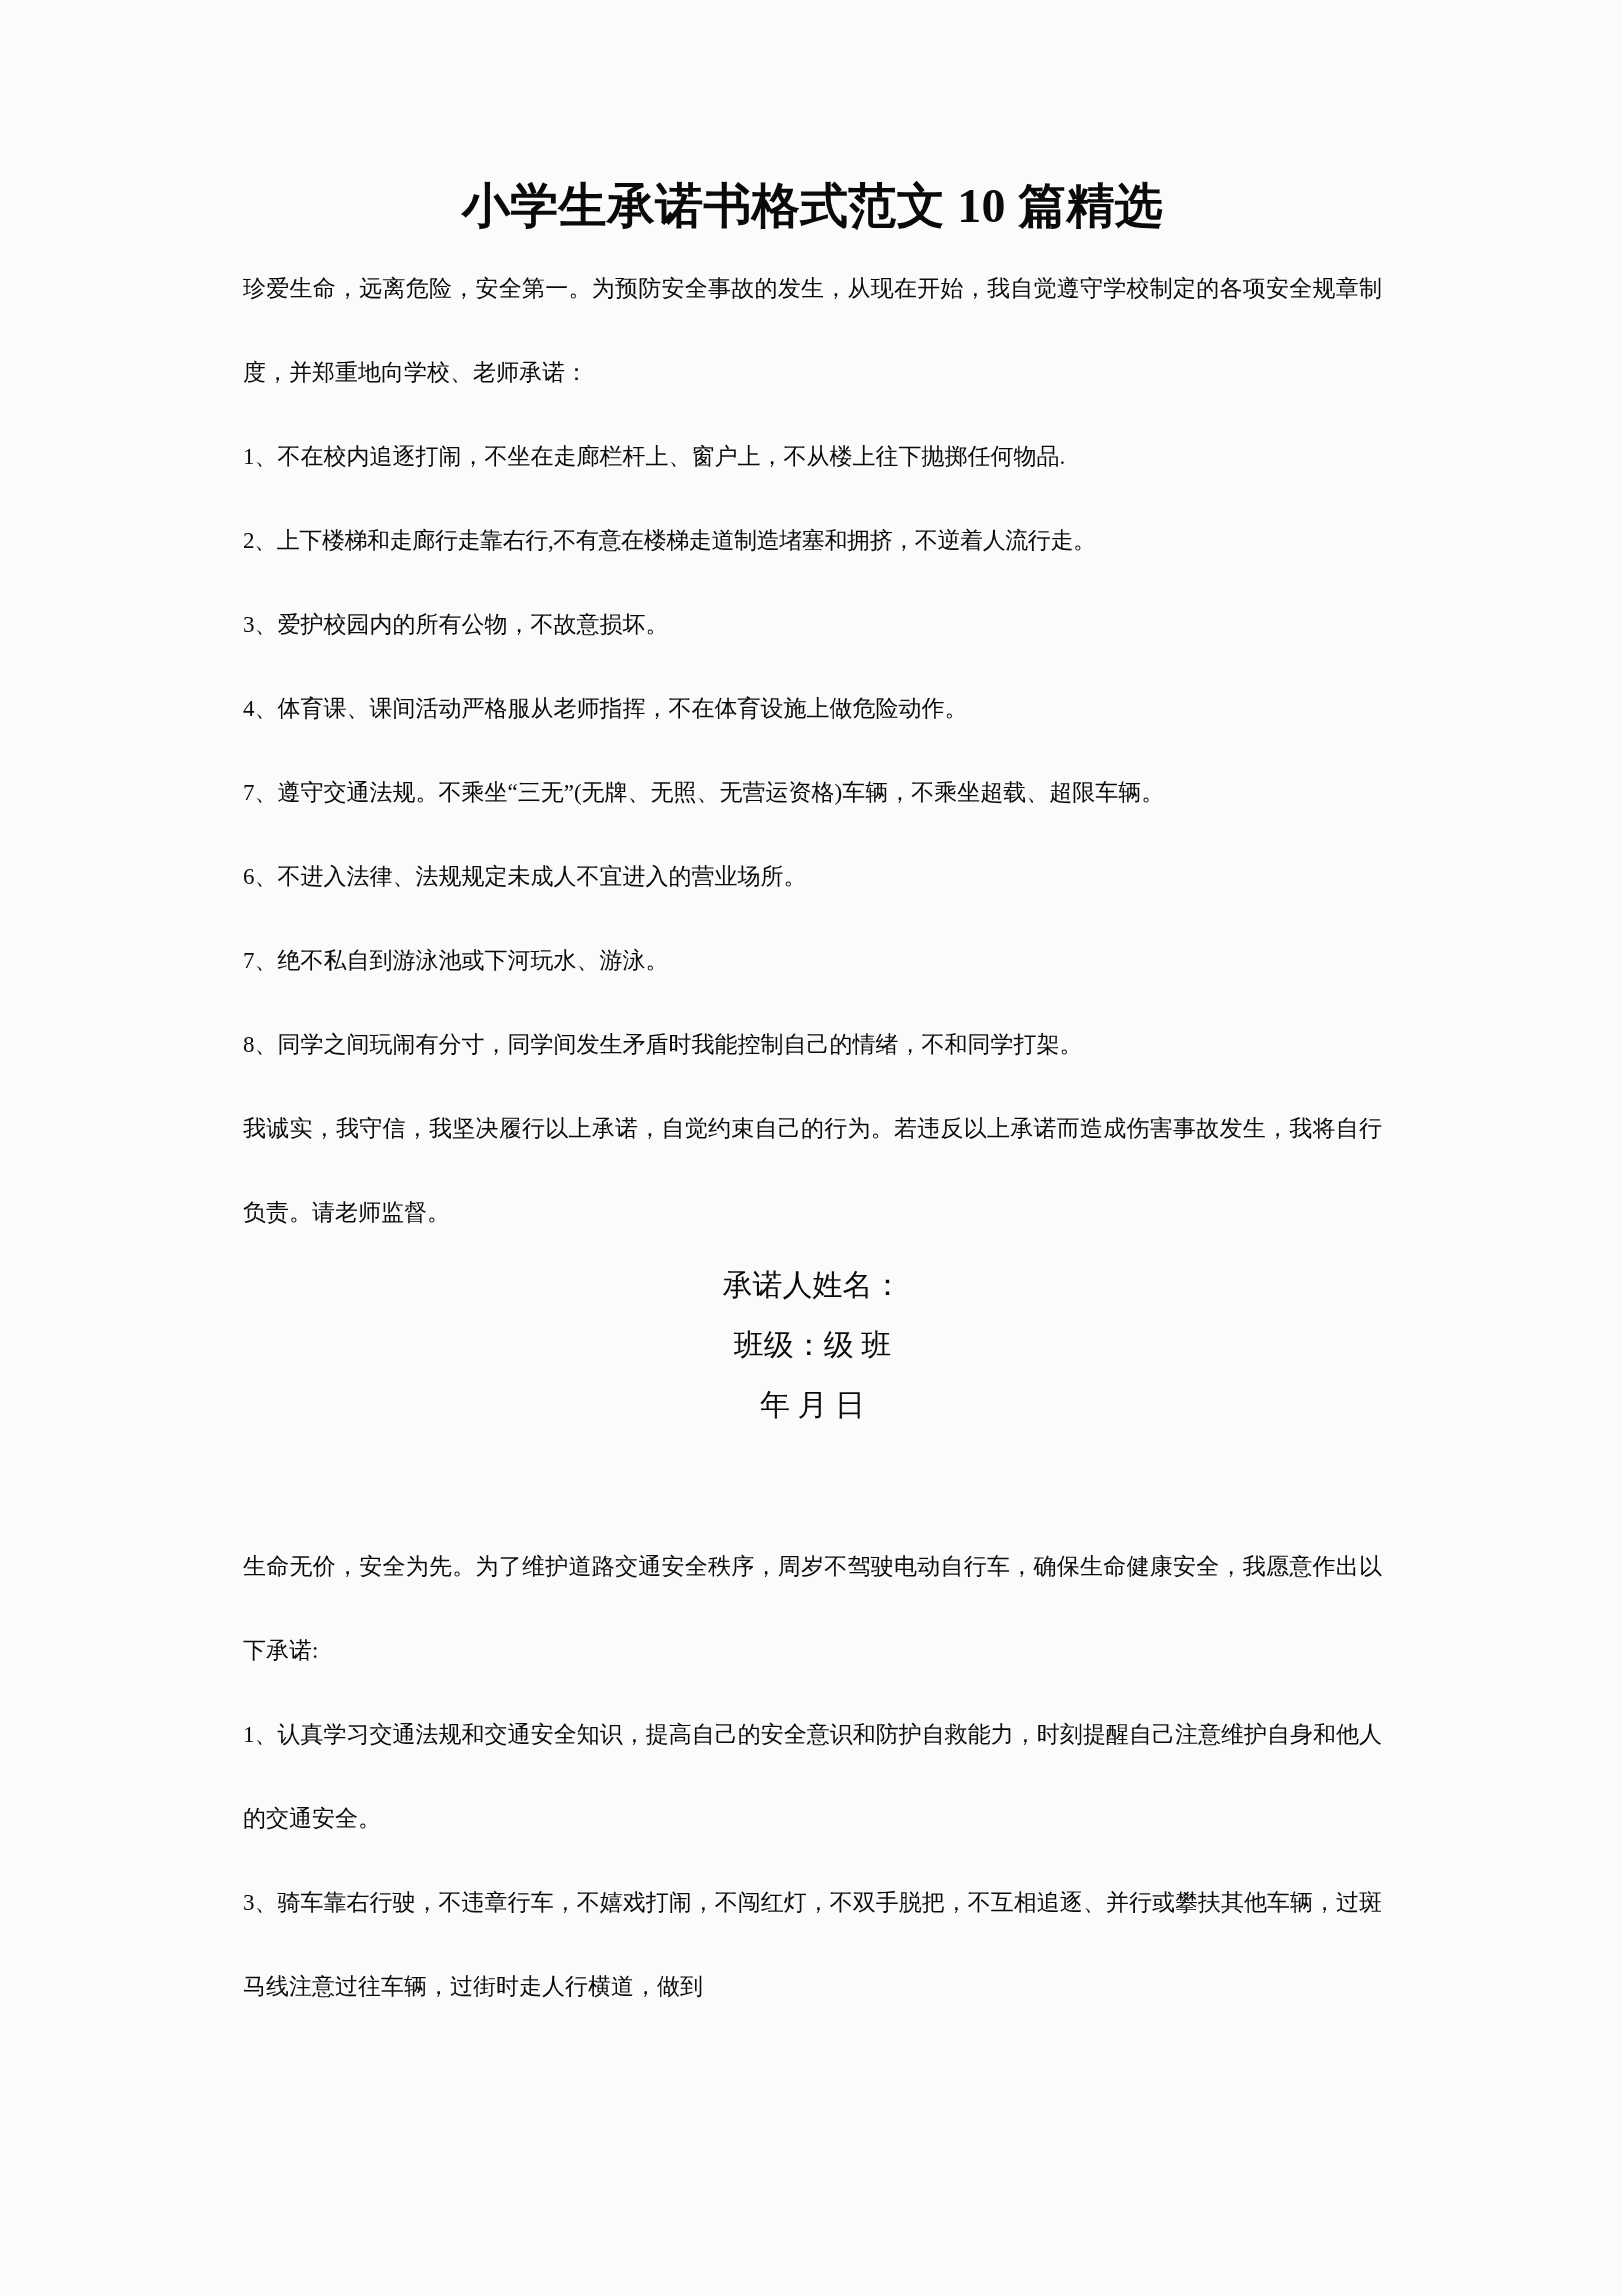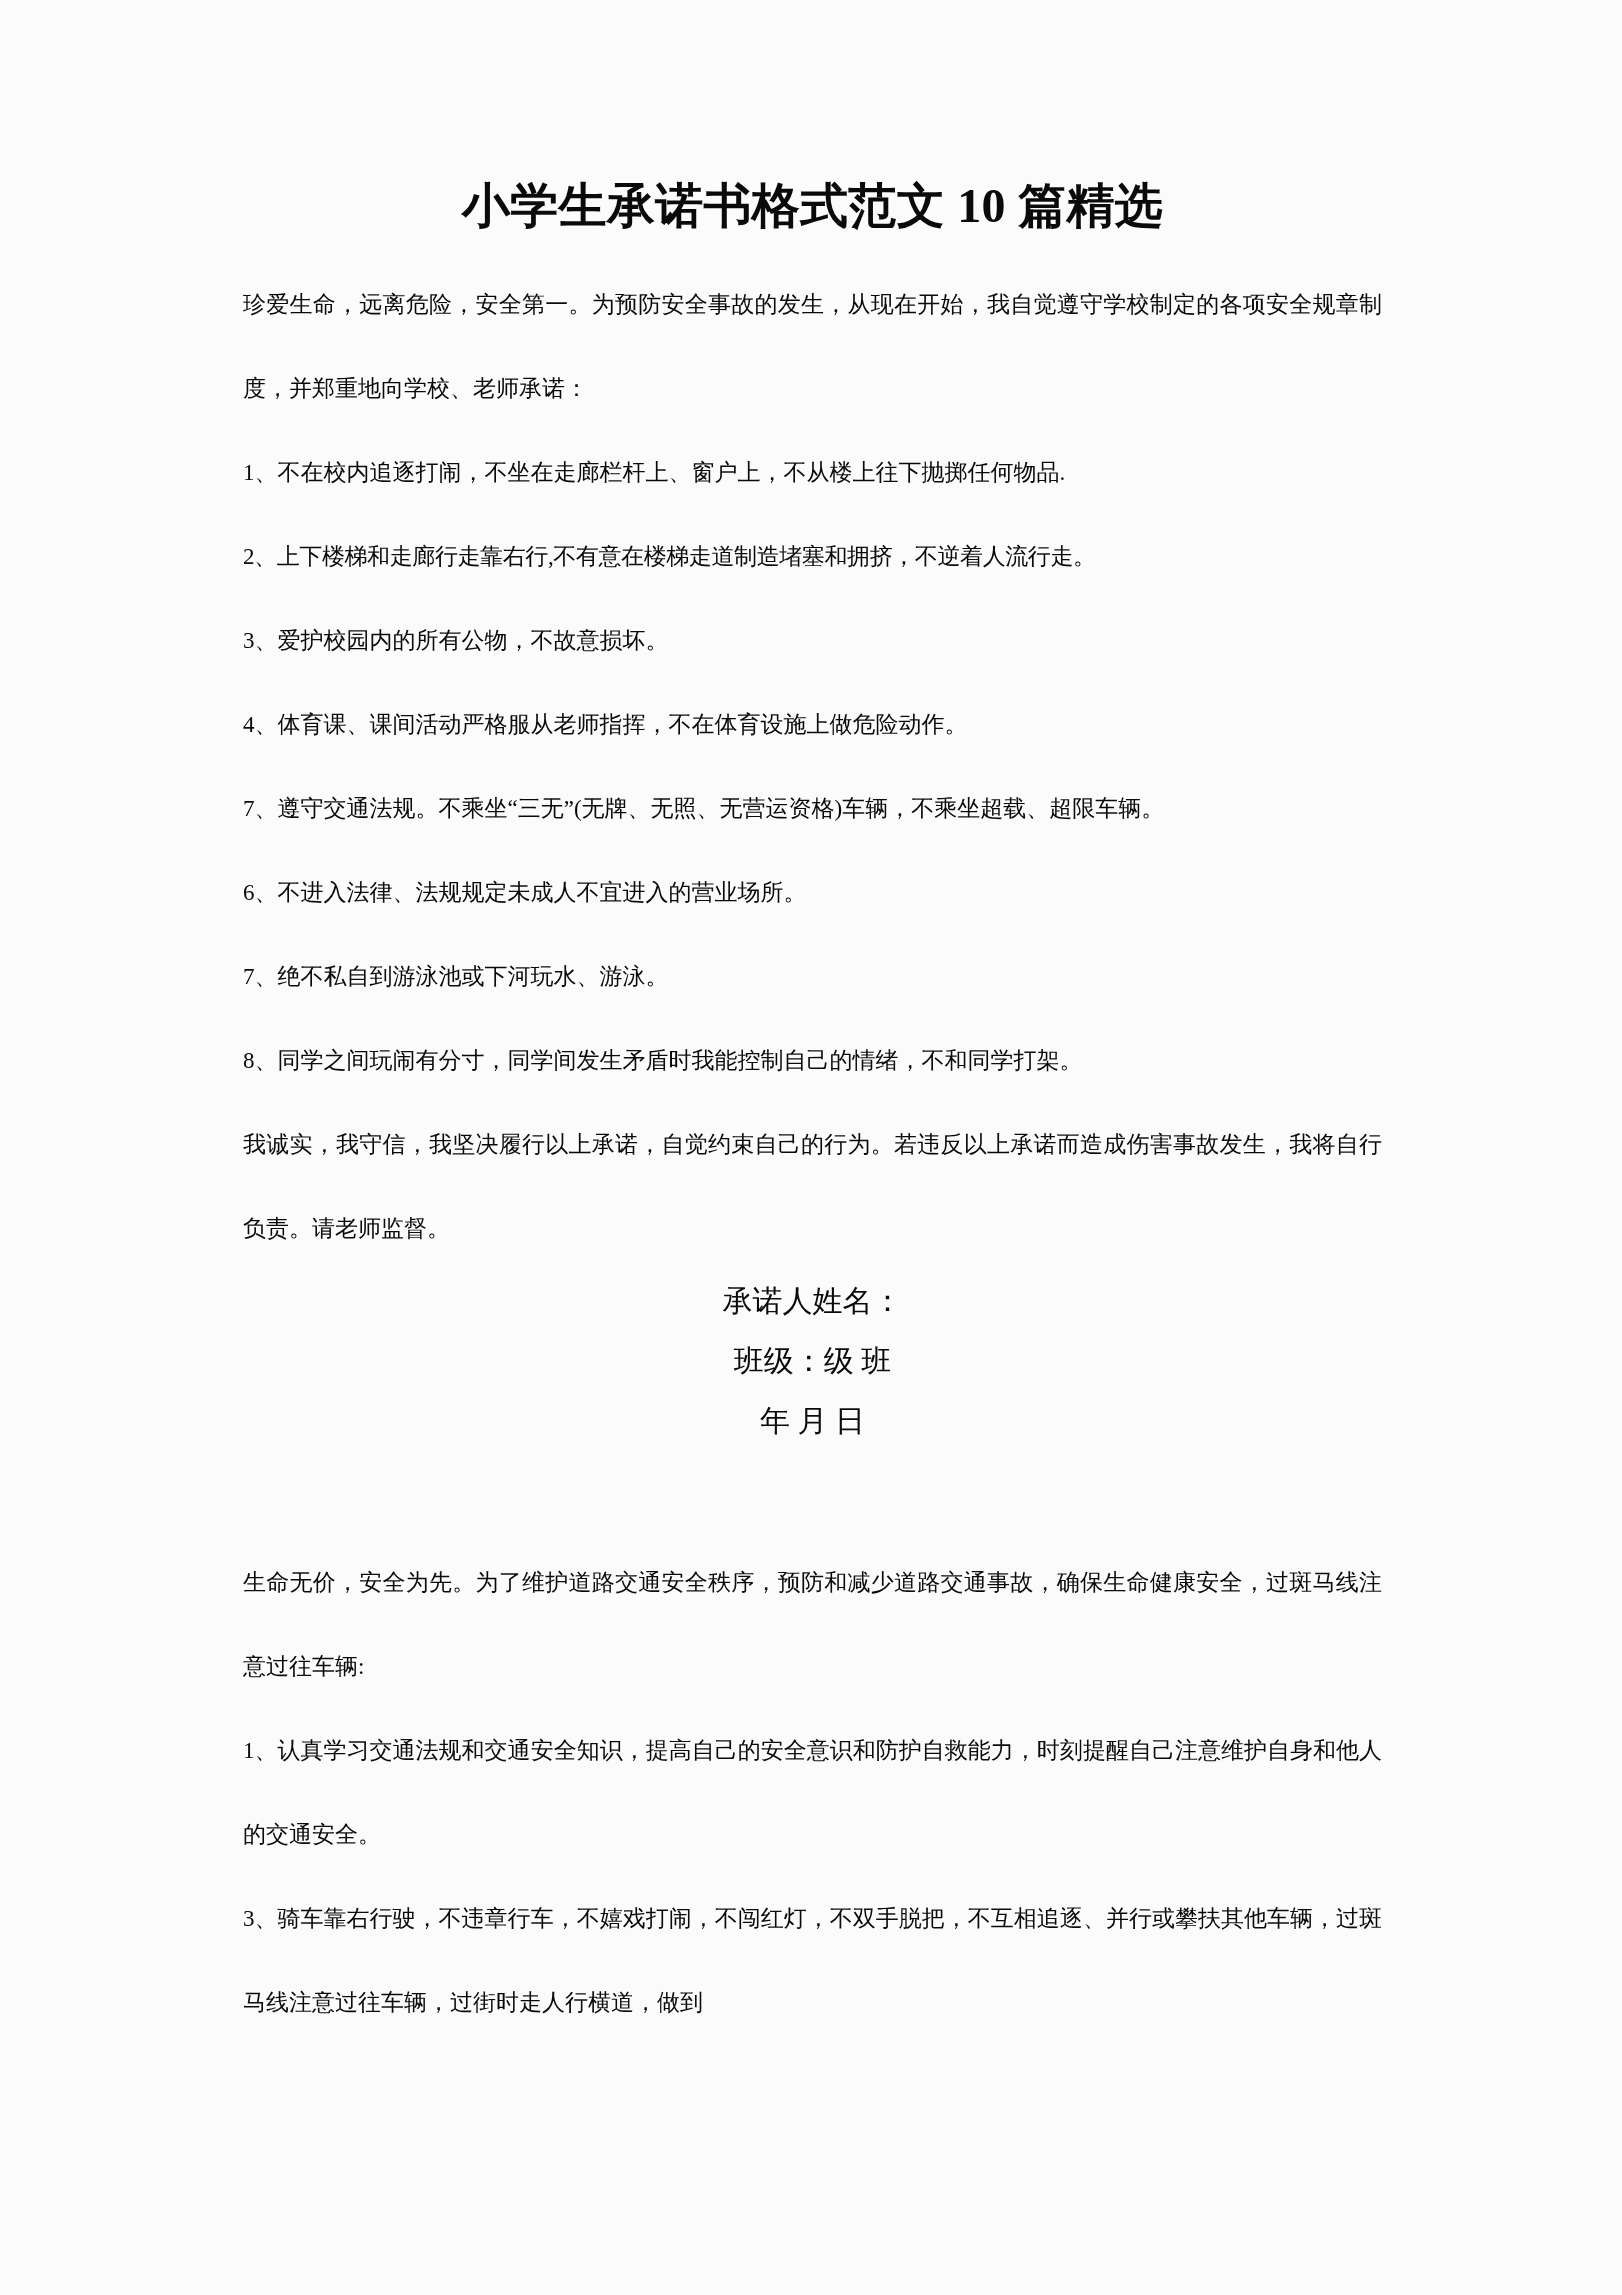--- a/index.html
+++ b/index.html
@@ -30,21 +30,21 @@
     top: 178px;
     width: 1139px;
   }
 
   .doc-title {
     font-size: 48px;
     font-weight: bold;
     text-align: center;
     line-height: 1.18;
     letter-spacing: 0.3px;
-    margin: 0 0 28px 0;
+    margin: 0 0 12px 0;
     white-space: nowrap;
   }
 
   .para {
     font-size: 23px;
     line-height: 84px;
     text-align: justify;
     text-justify: inter-ideograph;
     margin: 0;
     letter-spacing: 0px;
@@ -106,21 +106,21 @@
 
     <p class="sig-line">承诺人姓名：</p>
 
     <p class="sig-line">班级：级 班</p>
 
     <p class="sig-line">年 月 日</p>
 
     <div class="spacer"></div>
     <div class="spacer-half"></div>
 
-    <p class="para">生命无价，安全为先。为了维护道路交通安全秩序，预防和减少道路交通事故，确保生命健康安全，过斑马线注意过往车辆:</p>
+    <p class="para">生命无价，安全为先。为了维护道路交通安全秩序，周岁不驾驶电动自行车，确保生命健康安全，我愿意作出以下承诺:</p>
 
     <p class="para">1、认真学习交通法规和交通安全知识，提高自己的安全意识和防护自救能力，时刻提醒自己注意维护自身和他人的交通安全。</p>
 
 
     <p class="para">3、骑车靠右行驶，不违章行车，不嬉戏打闹，不闯红灯，不双手脱把，不互相追逐、并行或攀扶其他车辆，过斑马线注意过往车辆，过街时走人行横道，做到</p>
 
   </div>
 </div>
 
 

